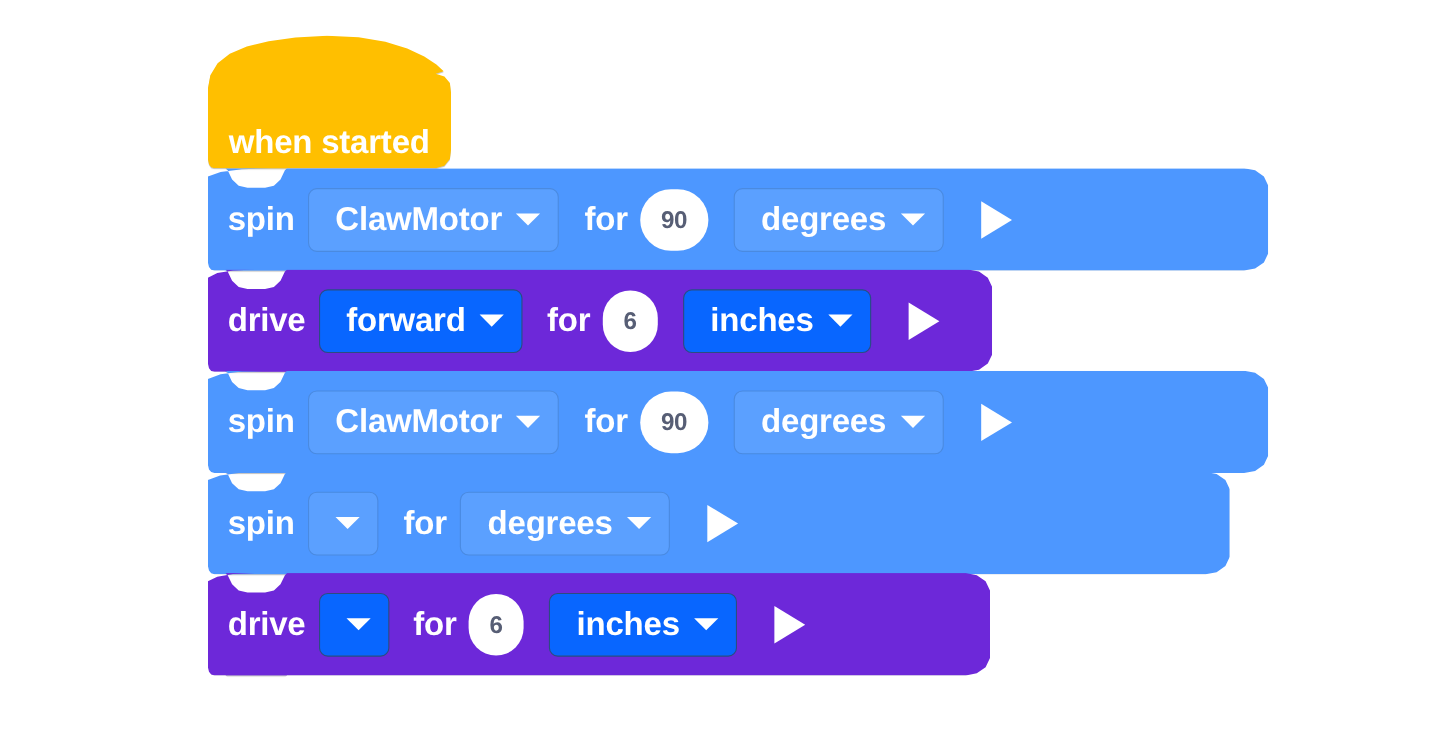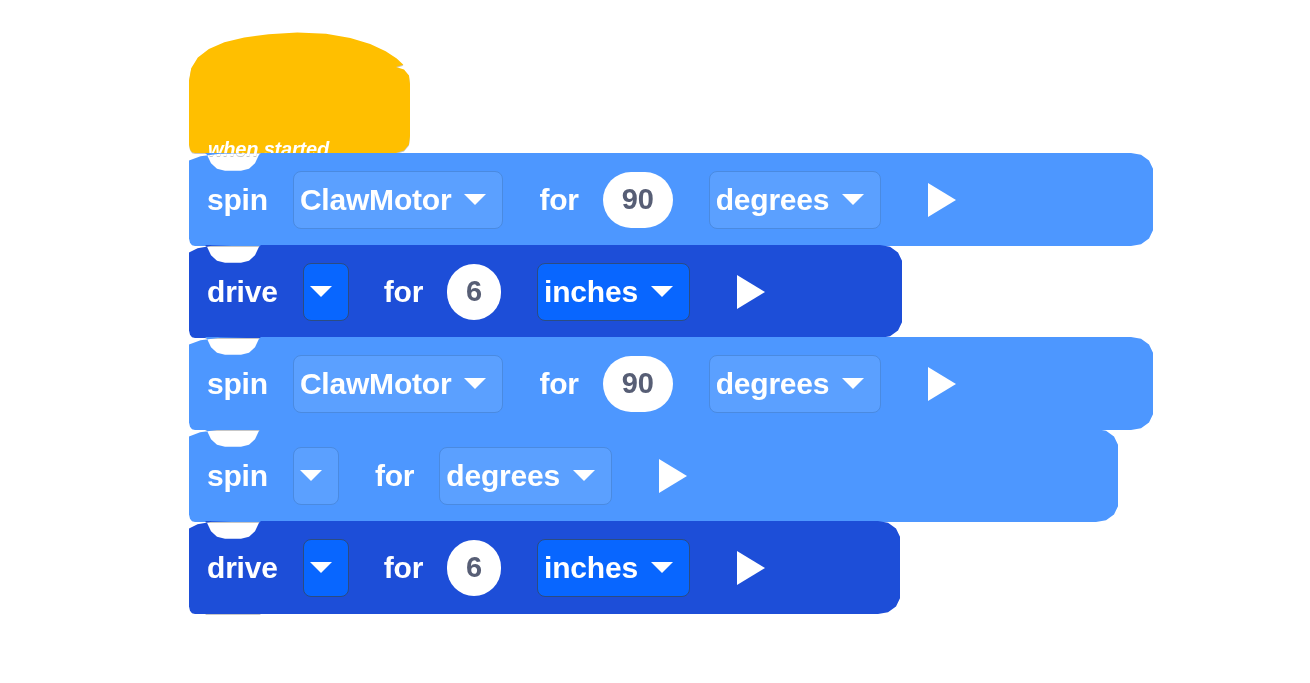--- a/index.html
+++ b/index.html
@@ -39,21 +39,20 @@
     box-sizing: border-box;
     height: 93px;
     margin-top: -1px;
     padding: 0 16px 0 18px;
     color: #ffffff;
     font-size: 30px;
     font-weight: bold;
     letter-spacing: -0.2px;
     white-space: nowrap;
     filter: drop-shadow(0 1px 0 rgba(0,0,0,0.22));
-    gap: 13px;
   }
   .block.first { margin-top: 0; }
 
   
   .stack-shape {
     -webkit-clip-path: polygon(
       0% 8%,
       1.2% 3.5%, 3.2% 0.9%, 6% 0%,
       16px 0%,
       18px 2%, 22px 11%, 28px 17%, 36px 19%,
@@ -82,21 +81,21 @@
       70px 102%, 66px 111%, 60px 117%, 52px 119%,
       36px 119%, 28px 117%, 22px 111%, 18px 102%, 16px 100%,
       6px 100%,
       3px 99.1%, 1px 96.5%, 0% 92%
     );
   }
   .block > * { position: relative; z-index: 1; }
 
   
   .c-spin  { background: #4d97ff; }
-  .c-drive { background: #1d4ed8; }
+  .c-drive { background: #6d28d9; }
 
   .block.spin  { --field-bg: #5ba0ff; --field-br: #4a8ae0; }
   .block.drive { --field-bg: #0866ff; --field-br: #2b4c82; }
 
   
   .hat {
     position: relative;
     width: 221px;
     height: 121px;
     margin-left: 0;
@@ -133,49 +132,48 @@
       72px 100%,
       70px 101.5%, 66px 108.5%, 60px 113%, 52px 114.5%,
       36px 114.5%, 28px 113%, 22px 108.5%, 18px 101.5%, 16px 100%,
       6px 100%,
       3px 99.3%, 1px 97%, 0% 93%
     );
   }
   .hat-label {
     position: absolute;
     left: 19px;
-    top: 16px;
+    top: 2px;
     height: 113px;
     display: flex;
     align-items: flex-end;
     padding-bottom: 13px;
     color: #ffffff;
-    font-size: 20px;
+    font-size: 30px;
     font-weight: bold;
     letter-spacing: -0.2px;
     white-space: nowrap;
-    font-style: italic;
   }
 
   
   .lbl {
     color: #ffffff;
     font-size: 30px;
     font-weight: bold;
     letter-spacing: -0.2px;
   }
 
   
   .dropdown {
     display: flex;
     align-items: center;
     gap: 13px;
     height: 58px;
     box-sizing: border-box;
-    padding: 0 16px 0 6px;
+    padding: 0 16px 0 24px;
     margin: 0 12px;
     border-radius: 8px;
     background: var(--field-bg);
     border: 1px solid var(--field-br);
     color: #ffffff;
     font-size: 30px;
     font-weight: bold;
     letter-spacing: -0.2px;
     text-align: right;
   }
@@ -193,21 +191,21 @@
     align-items: center;
     justify-content: center;
     min-width: 40px;
     height: 56px;
     box-sizing: border-box;
     padding: 0 19px;
     margin: 0 11px;
     border-radius: 999px;
     background: #ffffff;
     color: #575e75;
-    font-size: 29px;
+    font-size: 22px;
     font-weight: bold;
     letter-spacing: -0.2px;
     text-align: center;
   }
 
   
   .play {
     width: 0; height: 0;
     border-top: 17px solid transparent;
     border-bottom: 17px solid transparent;
@@ -247,20 +245,21 @@
         <span class="caret"></span>
       </span>
 
       <span class="play"></span>
     </div>
 
     <div class="block drive stack-shape c-drive" style="width:713px;">
       <span class="lbl">drive</span>
 
       <span class="dropdown">
+        <span>forward</span>
         <span class="caret"></span>
       </span>
 
       <span class="lbl" style="margin-left:10px;">for</span>
 
       <span class="numfield">6</span>
 
       <span class="dropdown">
         <span>inches</span>
         <span class="caret"></span>

